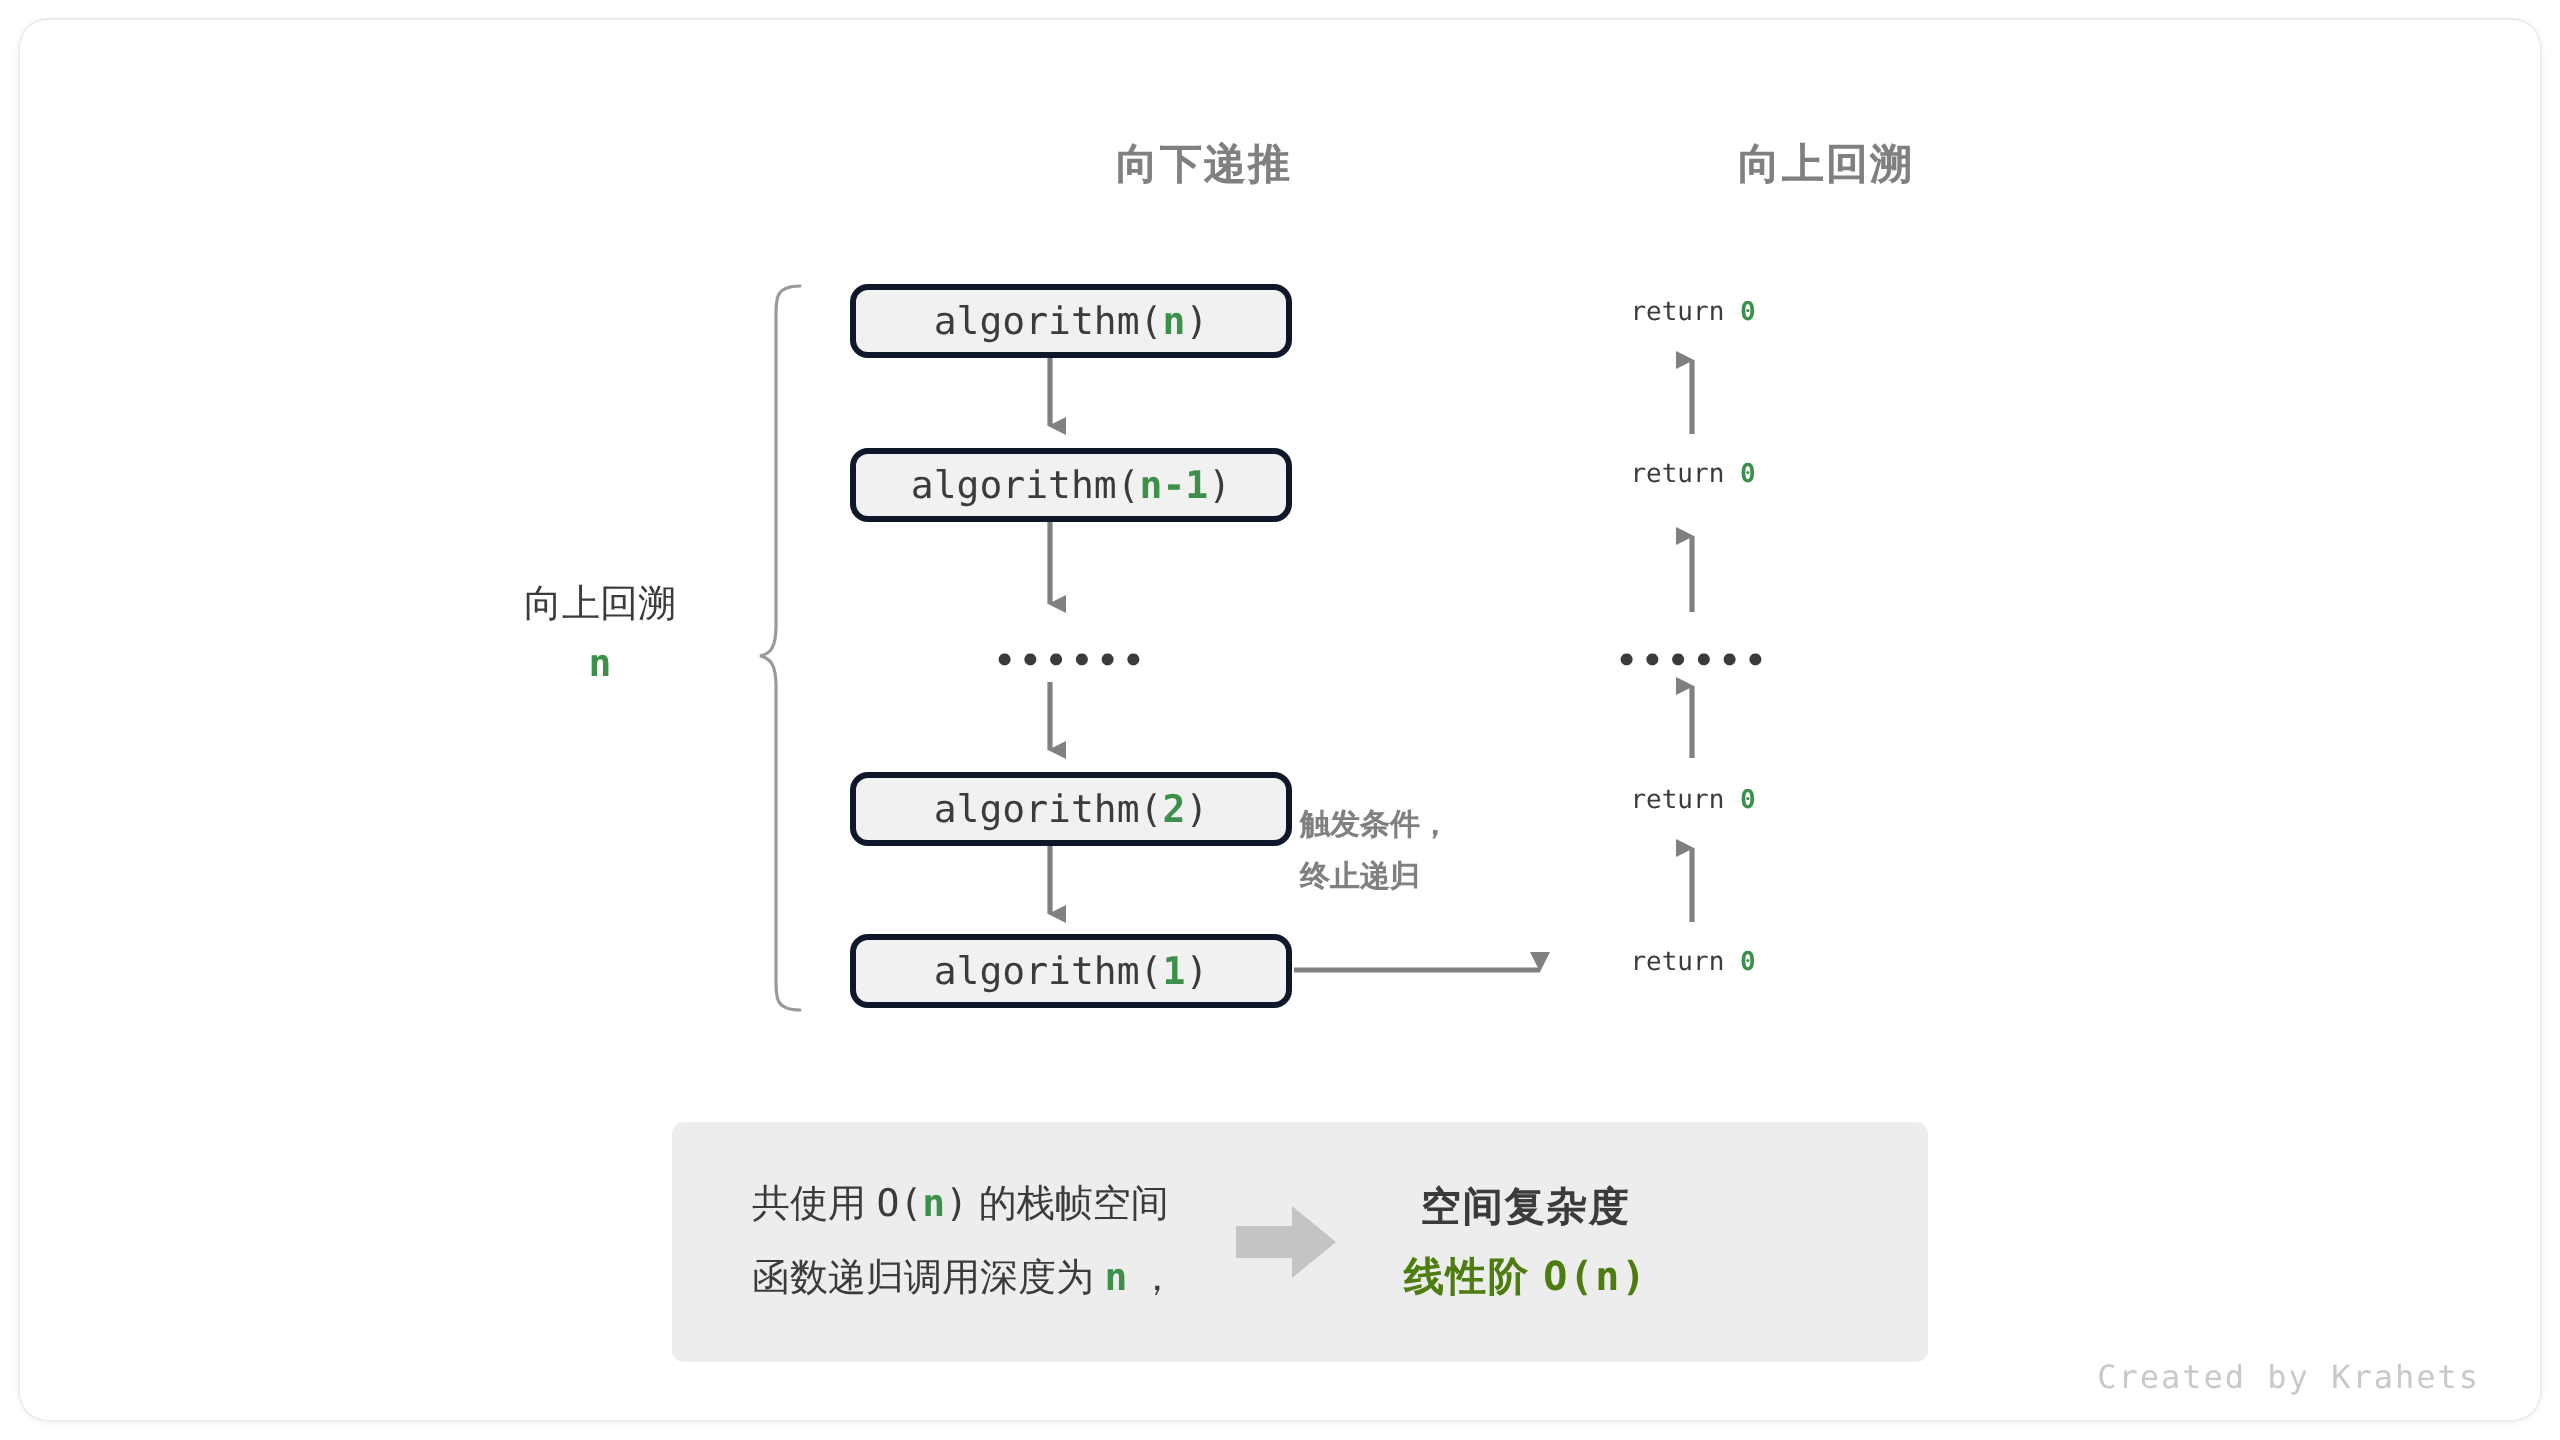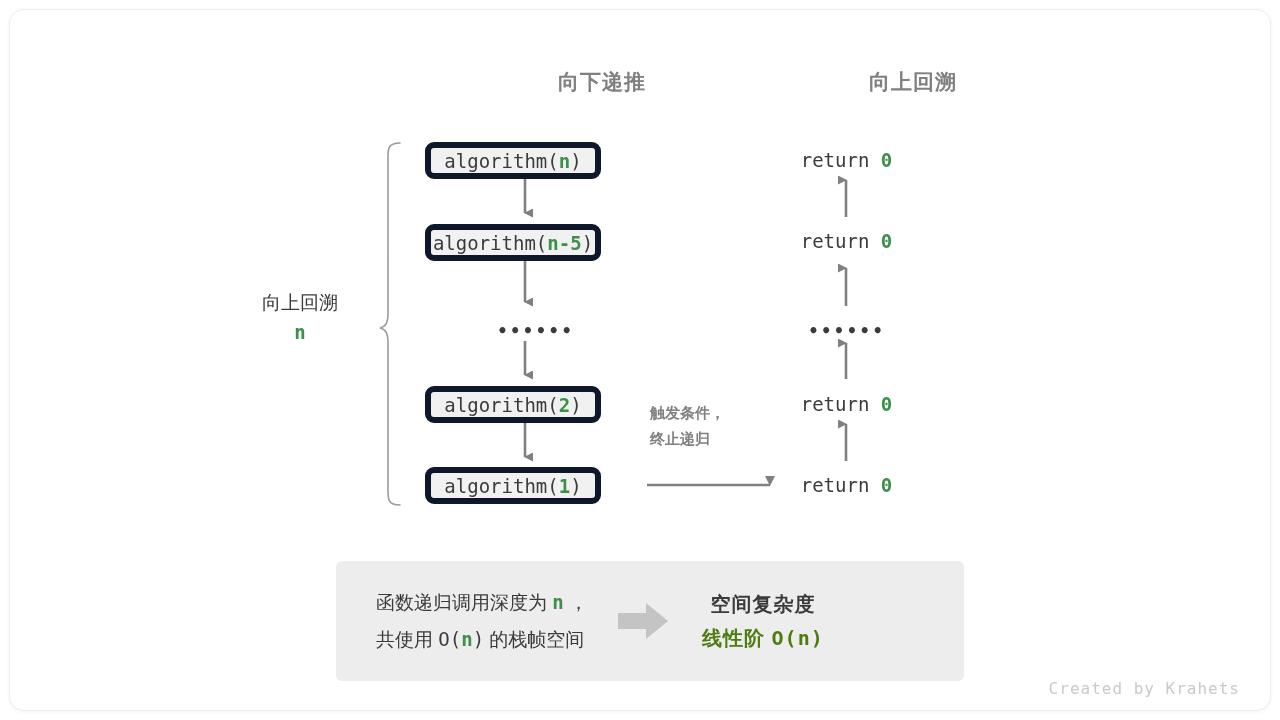--- a/index.html
+++ b/index.html
@@ -33,43 +33,43 @@
     font-size: 21px;
     font-weight: bold;
     color: #808080;
     letter-spacing: 1px;
     white-space: nowrap;
     text-align: right;
   }
 
   
   .callbox {
-    width: 176px;
+    width: 221px;
     height: 37px;
     box-sizing: border-box;
     background: #f1f1f1;
-    border: 6px solid #0f172a;
+    border: 3px solid #0f172a;
     border-radius: 9px;
     display: flex;
     align-items: center;
     justify-content: center;
     font-family: "DejaVu Sans Mono", monospace;
     font-size: 19px;
     color: #3b3b3b;
     letter-spacing: 0px;
   }
   .callbox .arg {
     color: #3d9049;
     font-weight: bold;
   }
 
   
   .retlabel {
     font-family: "DejaVu Sans Mono", monospace;
-    font-size: 19px;
+    font-size: 13px;
     color: #3b3b3b;
     white-space: nowrap;
   }
   .retlabel .val {
     color: #3d9049;
     font-weight: bold;
   }
 
   
   .dots {
@@ -219,21 +219,21 @@
   </svg>
 
   <div class="abs callbox" style="left:415px; top:132px;">
     <span>algorithm(</span>
       <span class="arg">n</span>
       <span>)</span>
   </div>
 
   <div class="abs callbox" style="left:415px; top:214px;">
     <span>algorithm(</span>
-      <span class="arg">n-5</span>
+      <span class="arg">n-1</span>
       <span>)</span>
   </div>
 
   <div class="abs dots" style="left:415px; top:311px; width:221px; text-align:center;">••••••</div>
 
   <div class="abs callbox" style="left:415px; top:376px;">
     <span>algorithm(</span>
       <span class="arg">2</span>
       <span>)</span>
   </div>
@@ -269,24 +269,24 @@
 
   <div class="abs trigger-note" style="left:640px; top:390px;">
     <div>触发条件，</div>
     <div>终止递归</div>
   </div>
 
   <div id="summary" class="abs">
 
     <div class="sum-left">
       <div>
-        <span>函数递归调用深度为</span>&nbsp;<span class="g">n</span>&nbsp;<span>，</span>
+        <span>共使用</span>&nbsp;<span class="mono">O(</span><span class="g">n</span><span class="mono">)</span>&nbsp;<span>的栈帧空间</span>
       </div>
       <div>
-        <span>共使用</span>&nbsp;<span class="mono">O(</span><span class="g">n</span><span class="mono">)</span>&nbsp;<span>的栈帧空间</span>
+        <span>函数递归调用深度为</span>&nbsp;<span class="g">n</span>&nbsp;<span>，</span>
       </div>
     </div>
 
     <div class="sum-arrow">
       <svg width="52" height="40" viewBox="0 0 52 40">
         <path d="M0,12 L28,12 L28,2 L50,20 L28,38 L28,28 L0,28 Z" fill="#c4c4c4"></path>
       </svg>
     </div>
 
     <div class="sum-right">

